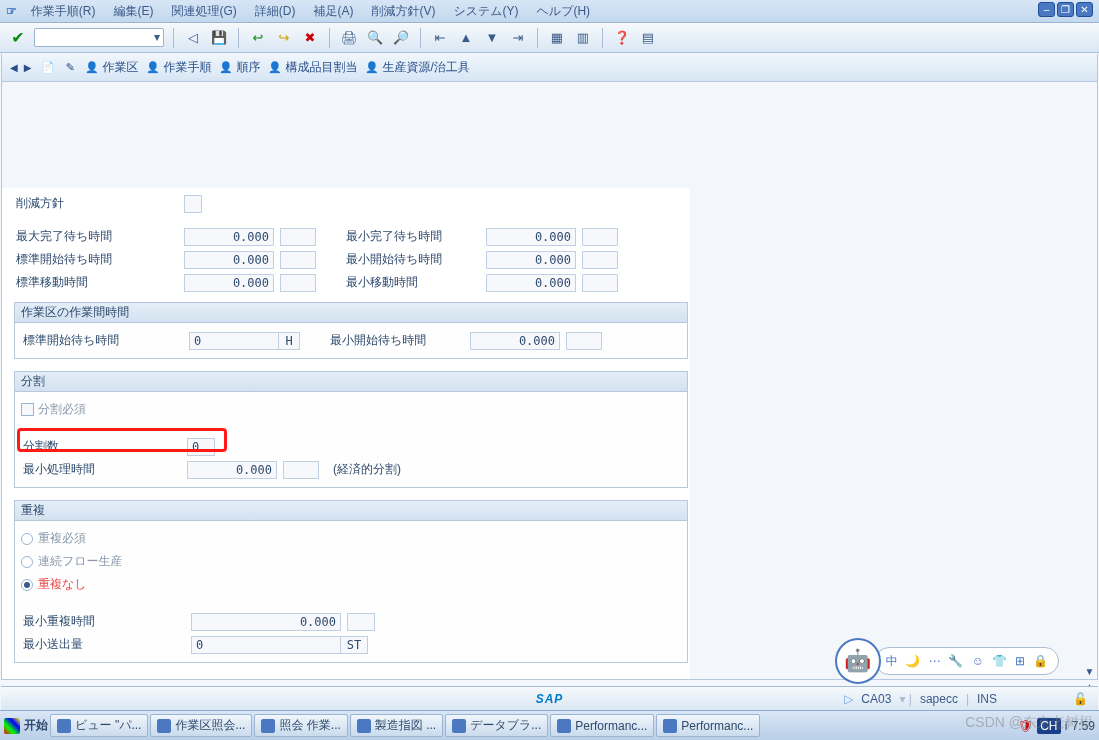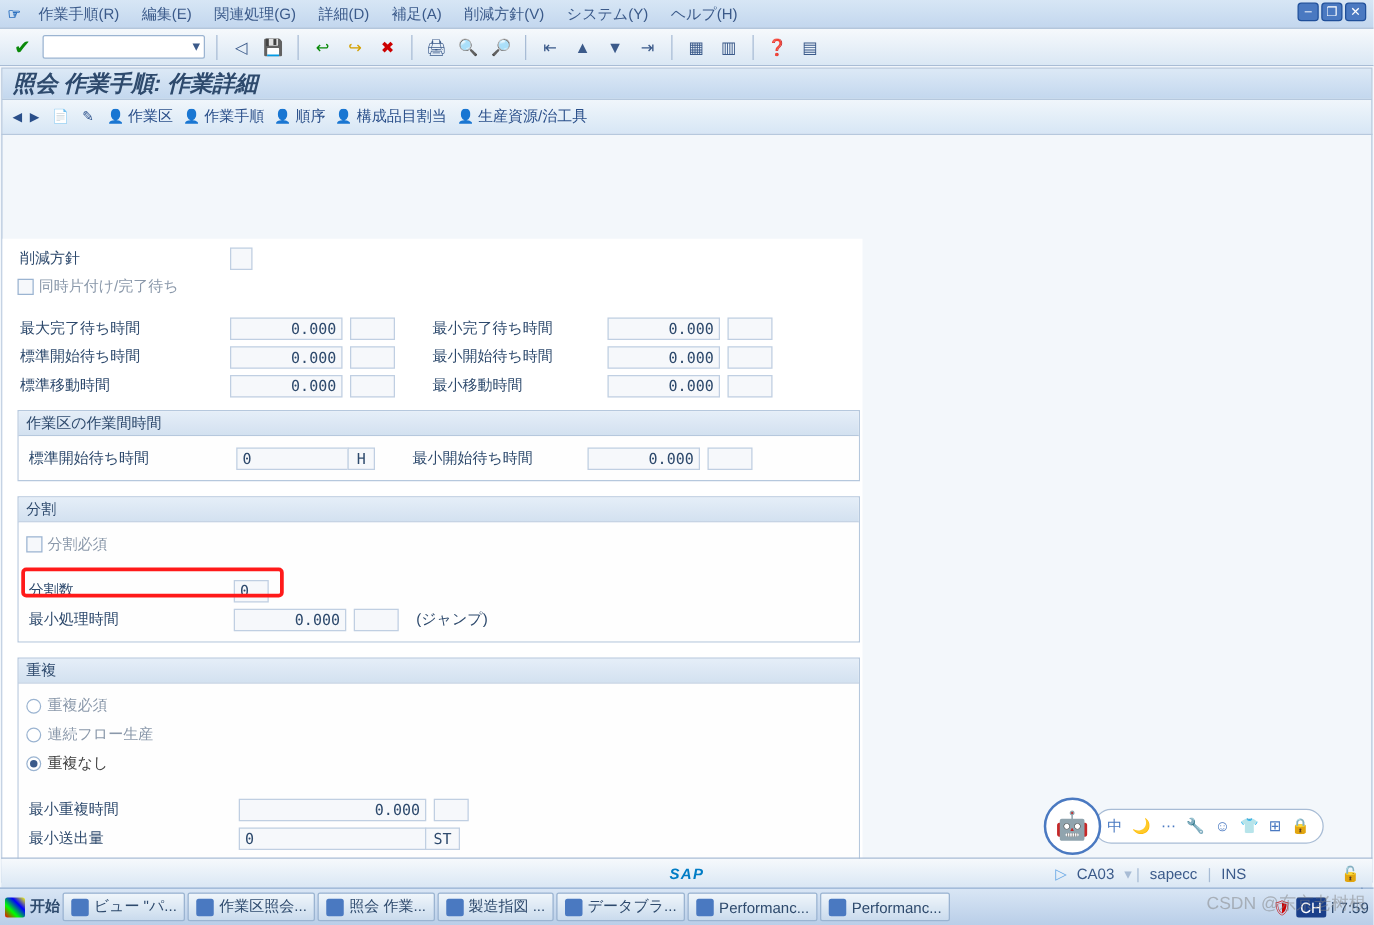--- a/index.html
+++ b/index.html
@@ -104,21 +104,20 @@
   <span class="tbtn">⇥</span>
   <span class="sep"></span>
   <span class="tbtn">▦</span>
   <span class="tbtn">▥</span>
   <span class="sep"></span>
   <span class="tbtn" style="color:#d4a000">❓</span>
   <span class="tbtn">▤</span>
 </div>
 
 <div class="content-outer">
-  <div class="title-band">照会 作業手順: 作業詳細</div>
   <div class="appbar">
     <div class="nav">
       <span>◀</span>
       <span>▶</span>
     </div>
     <span class="link">
         <span class="icn">📄</span>
       </span>
     <span class="link">
         <span class="icn">✎</span>
@@ -144,24 +143,20 @@
         <span>生産資源/治工具</span>
       </span>
   </div>
 
   <div class="body-area">
     <div class="left-pane">
 
       <div class="row">
         <span class="lbl">削減方針</span>
         <div class="fld w2"></div>
-      </div>
-      <div class="row">
-        <div class="chk"></div>
-        <span style="color:#8a98aa">同時片付け/完了待ち</span>
       </div>
       <div style="height:10px"></div>
       <div class="row">
         <span class="lbl">最大完了待ち時間</span>
         <div class="fld w1">0.000</div>
         <div class="ubox"></div>
         <span class="lbl" style="width:170px;padding-left:30px">最小完了待ち時間</span>
         <div class="fld w1">0.000</div>
         <div class="ubox"></div>
       </div>
@@ -206,40 +201,40 @@
           </div>
           <div style="height:14px"></div>
           <div class="row">
             <span class="lbl" style="width:166px">分割数</span>
             <div class="fld" style="width:28px;text-align:left">0</div>
           </div>
           <div class="row">
             <span class="lbl" style="width:166px">最小処理時間</span>
             <div class="fld w1">0.000</div>
             <div class="ubox"></div>
-            <span style="padding-left:14px;color:#2e4a6d">(ジャンプ)</span>
+            <span style="padding-left:14px;color:#2e4a6d">(経済的分割)</span>
           </div>
         </div>
         <div class="highlight" style="top:56px;left:2px;width:210px;height:24px"></div>
       </div>
 
       <div class="groupbox">
         <div class="ghdr">重複</div>
         <div class="gbody">
           <div class="row">
               <div class="radio"></div>
               <span style="color:#8a98aa">重複必須</span>
             </div>
           <div class="row">
               <div class="radio"></div>
               <span style="color:#8a98aa">連続フロー生産</span>
             </div>
           <div class="row">
               <div class="radio sel"></div>
-              <span style="color:#404040">重複なし</span>
+              <span style="color:#ef4444">重複なし</span>
             </div>
           <div style="height:14px"></div>
           <div class="row">
             <span class="lbl">最小重複時間</span>
             <div class="fld" style="width:150px">0.000</div>
             <div class="ubox" style="width:28px"></div>
           </div>
           <div class="row">
             <span class="lbl">最小送出量</span>
             <div class="fld" style="width:150px;text-align:left">0</div>

